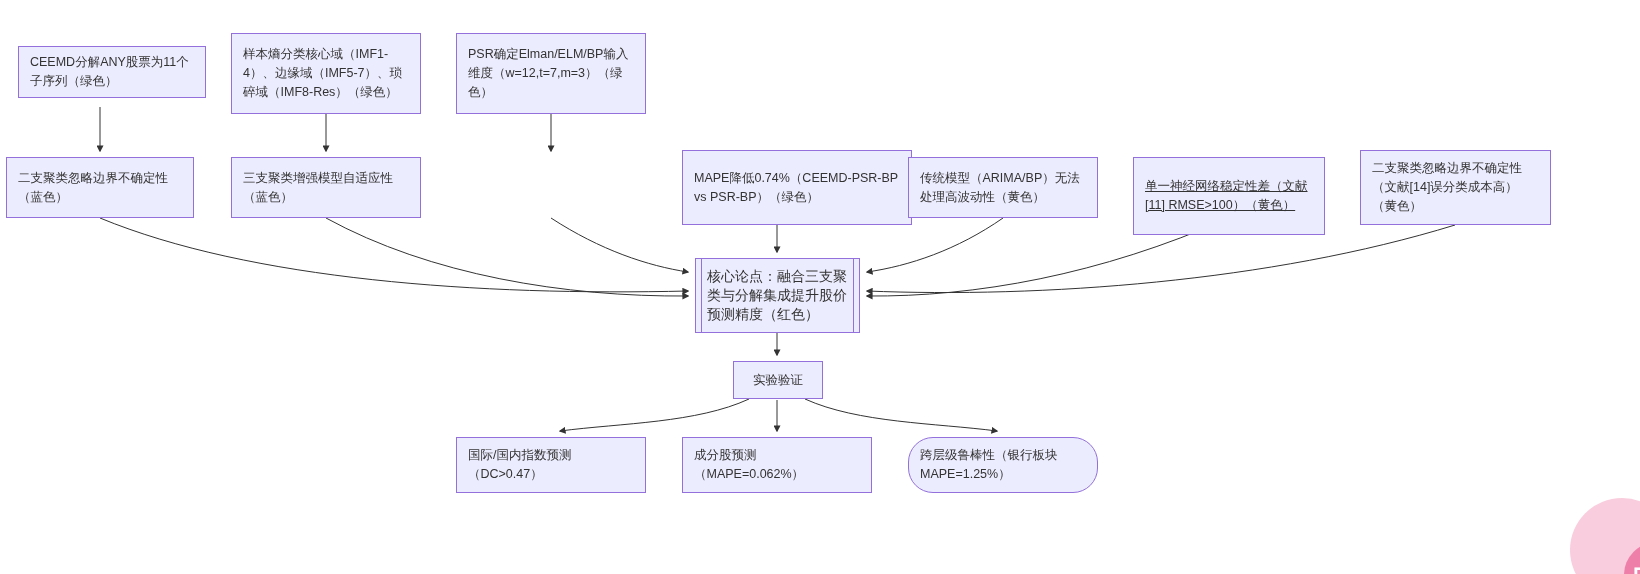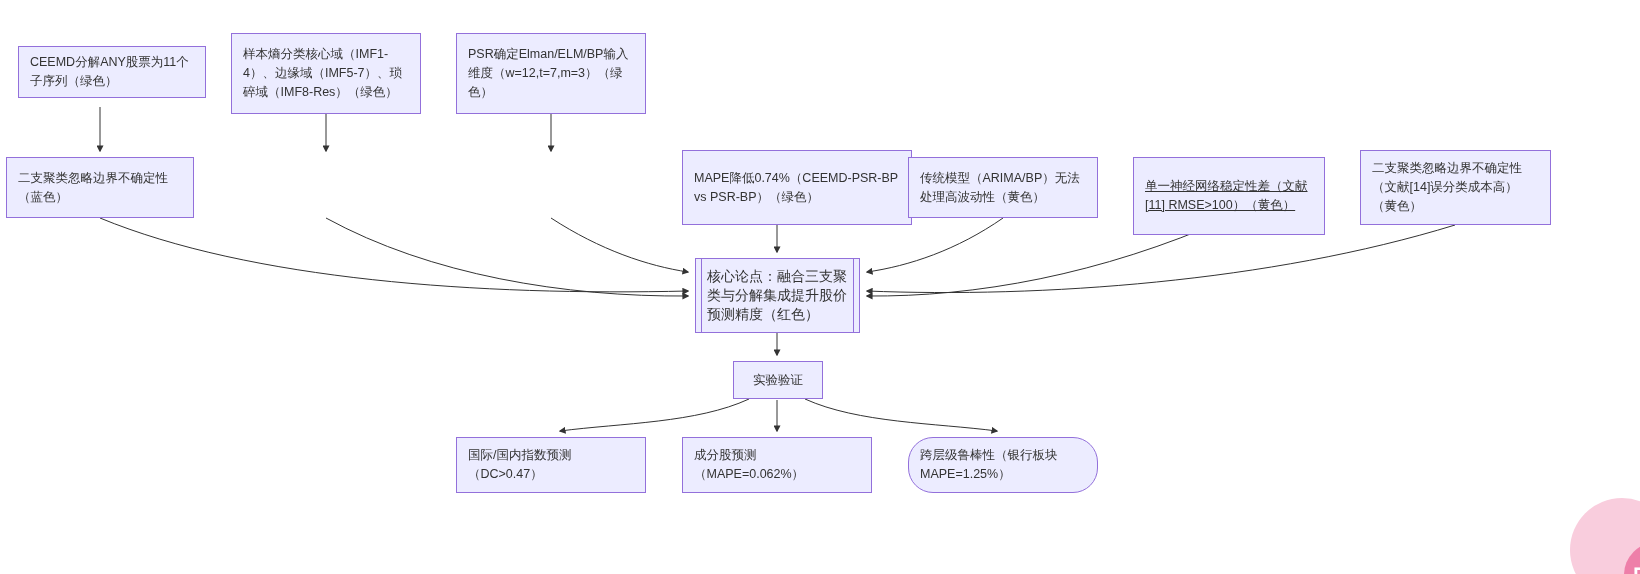--- a/index.html
+++ b/index.html
@@ -61,20 +61,21 @@
     <path class="edge" d="M749,399 C697,423 622,423 560,431" marker-end="url(#arrowhead)"></path>
     <path class="edge" d="M777,400 L777,431" marker-end="url(#arrowhead)"></path>
     <path class="edge" d="M805,399 C858,423 935,423 997,431" marker-end="url(#arrowhead)"></path>
   </svg>
 
   <div class="node" style="left:6px;top:46px;width:188px;height:52px;margin-left:12px;">CEEMD分解ANY股票为11个子序列（绿色）</div>
   <div class="node" style="left:231px;top:33px;width:190px;height:81px;">样本熵分类核心域（IMF1-4）、边缘域（IMF5-7）、琐碎域（IMF8-Res）（绿色）</div>
   <div class="node" style="left:456px;top:33px;width:190px;height:81px;">PSR确定Elman/ELM/BP输入维度（w=12,t=7,m=3）（绿色）</div>
 
   <div class="node" style="left:6px;top:157px;width:188px;height:61px;">二支聚类忽略边界不确定性（蓝色）</div>
+  <div class="node" style="left:231px;top:157px;width:190px;height:61px;">三支聚类增强模型自适应性（蓝色）</div>
   <div class="node" style="left:682px;top:150px;width:230px;height:75px;">MAPE降低0.74%（CEEMD-PSR-BP vs PSR-BP）（绿色）</div>
   <div class="node" style="left:908px;top:157px;width:190px;height:61px;">传统模型（ARIMA/BP）无法处理高波动性（黄色）</div>
   <div class="node" style="left:1133px;top:157px;width:192px;height:78px;text-decoration:underline;">单一神经网络稳定性差（文献[11] RMSE&gt;100）（黄色）</div>
   <div class="node" style="left:1360px;top:150px;width:191px;height:75px;">二支聚类忽略边界不确定性（文献[14]误分类成本高）（黄色）</div>
 
   <div class="node core" style="left:695px;top:258px;width:165px;height:75px;">核心论点：融合三支聚类与分解集成提升股价预测精度（红色）</div>
 
   <div class="node" style="left:733px;top:361px;width:90px;height:38px;">实验验证</div>
 
   <div class="node" style="left:456px;top:437px;width:190px;height:56px;">国际/国内指数预测（DC&gt;0.47）</div>

